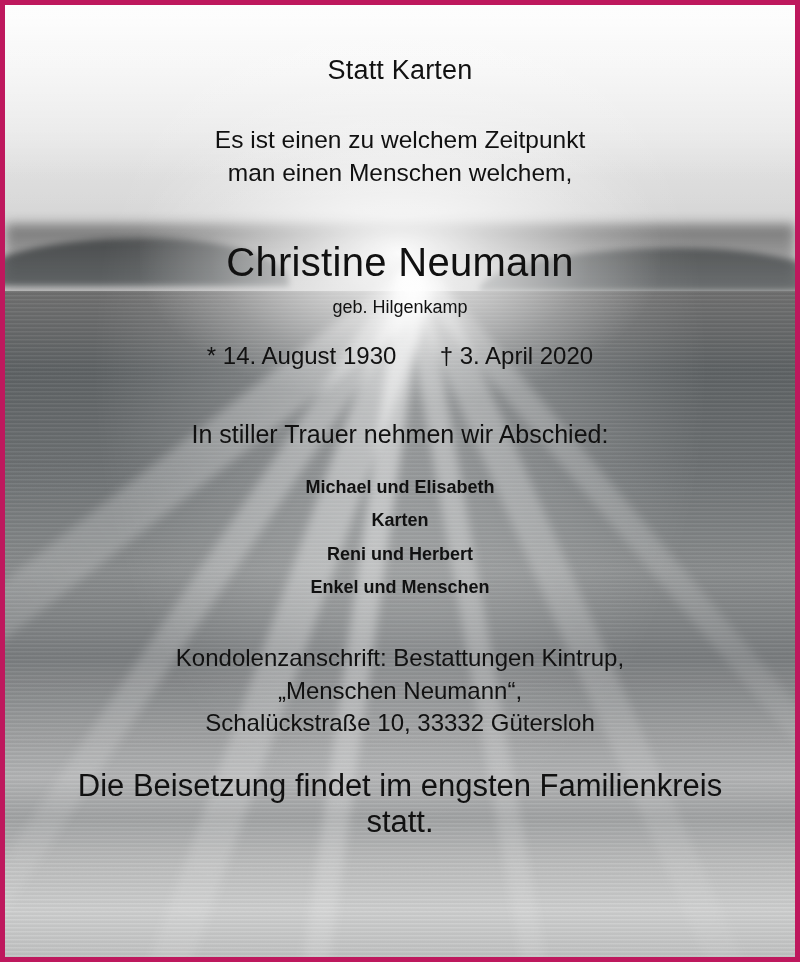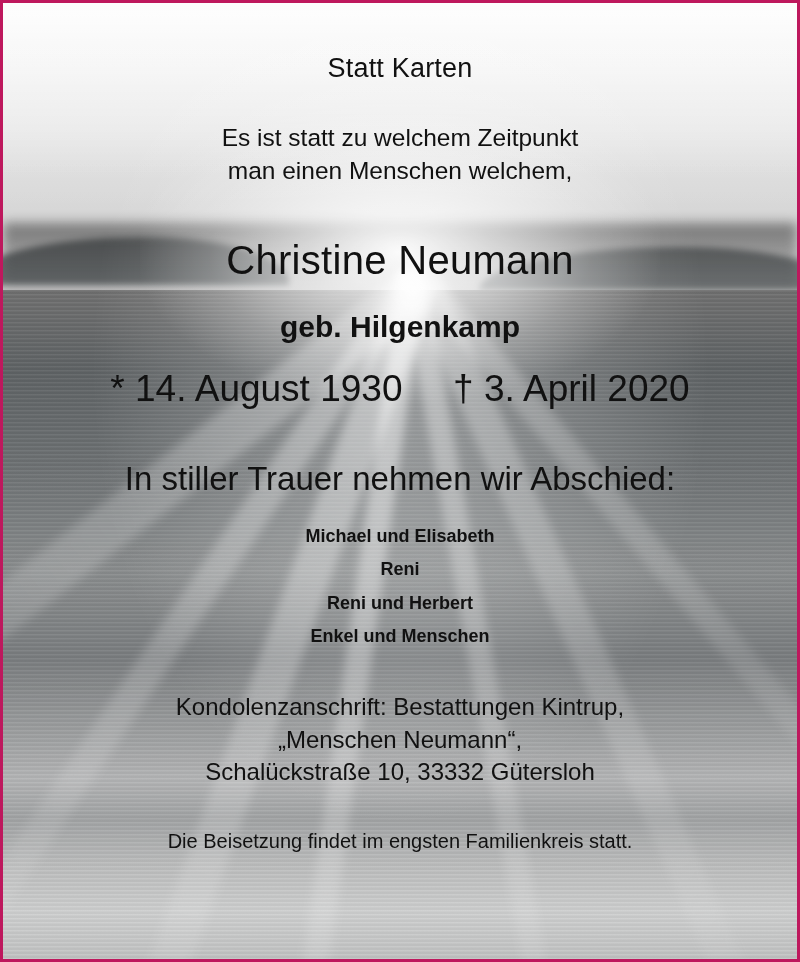--- a/index.html
+++ b/index.html
@@ -12,21 +12,21 @@
     height: 962px;
     font-family: "Liberation Sans", sans-serif;
     overflow: hidden;
   }
 
   .obituary {
     position: relative;
     width: 800px;
     height: 962px;
     box-sizing: border-box;
-    border: 3px solid #be185d;
+    border: 5px solid #be185d;
     overflow: hidden;
     background: #9a9a9a;
   }
 
   
   .bg {
     position: absolute;
     inset: 0;
     overflow: hidden;
     z-index: 0;
@@ -172,56 +172,56 @@
   .verse div { white-space: nowrap; }
 
   .name {
     margin-top: 52px;
     font-size: 40px;
     letter-spacing: .3px;
     line-height: 1.05;
   }
 
   .maiden {
-    margin-top: 29px;
-    font-size: 30px;
-    font-weight: bold;
+    margin-top: 14px;
+    font-size: 18px;
+    font-weight: normal;
   }
 
   .dates {
     margin-top: 24px;
-    font-size: 37px;
+    font-size: 24px;
   }
   .dates .sep {
     display: inline-block;
     width: 30px;
   }
 
   .mourn-intro {
     margin-top: 50px;
-    font-size: 33px;
+    font-size: 25px;
   }
 
   .mourners {
     margin-top: 22px;
     font-size: 18px;
     font-weight: bold;
     line-height: 1.85;
   }
 
   .condolence {
     margin-top: 38px;
     font-size: 24px;
     line-height: 1.35;
     text-align: center;
   }
 
   .closing {
-    margin-top: 41px;
-    font-size: 20px;
+    margin-top: 28px;
+    font-size: 31px;
   }
 </style>
 </head>
 <body>
 
 <div class="obituary">
 
   <div class="bg">
     <div class="bg-sky"></div>
     <div class="bg-hill-left"></div>
@@ -239,38 +239,38 @@
     <div class="bg-sun-glow"></div>
     <div class="bg-haze-top"></div>
     <div class="bg-vignette"></div>
   </div>
 
   <div class="content">
 
     <div class="line-statt">Statt Karten</div>
 
     <div class="verse">
-      <div>Es ist statt zu welchem Zeitpunkt</div>
+      <div>Es ist einen zu welchem Zeitpunkt</div>
       <div>man einen Menschen welchem,</div>
     </div>
 
     <div class="name">Christine Neumann</div>
     <div class="maiden">geb. Hilgenkamp</div>
 
     <div class="dates">
       <span>* 14. August 1930</span>
       <span class="sep"></span>
       <span>† 3. April 2020</span>
     </div>
 
     <div class="mourn-intro">In stiller Trauer nehmen wir Abschied:</div>
 
     <div class="mourners">
       <div>Michael und Elisabeth</div>
-      <div>Reni</div>
+      <div>Karten</div>
       <div>Reni und Herbert</div>
       <div>Enkel und Menschen</div>
     </div>
 
     <div class="condolence">
       <div>Kondolenzanschrift: Bestattungen Kintrup,</div>
       <div>„Menschen Neumann“,</div>
       <div>Schalückstraße 10, 33332 Gütersloh</div>
     </div>
 

